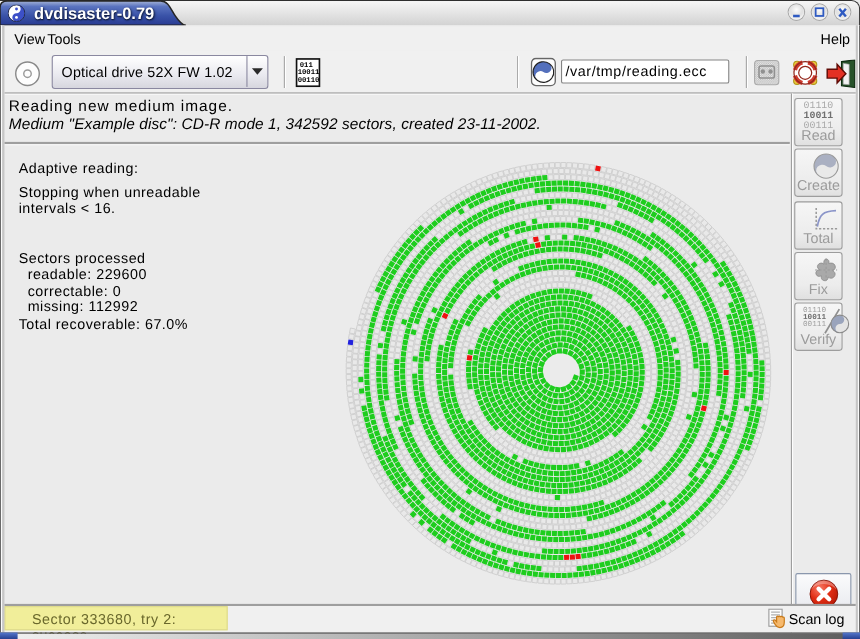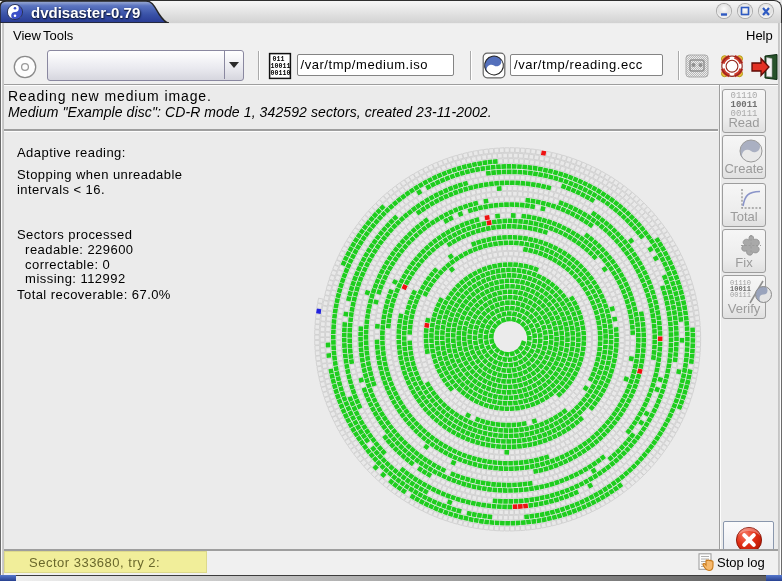--- a/index.html
+++ b/index.html
@@ -100,34 +100,32 @@
   <span style="left:39px">Tools</span>
   <span style="left:742px">Help</span>
 </div>
 
 <div class="abs" id="toolbar">
   <svg style="position:absolute;left:9px;top:9px" width="24" height="24" viewBox="0 0 24 24">
     <circle cx="12" cy="12" r="10.7" fill="#fdfdfd" stroke="#8a8a8a" stroke-width="1.3"></circle>
     <circle cx="12" cy="12" r="3.4" fill="none" stroke="#9a9a9a" stroke-width="1.3"></circle>
   </svg>
   <div id="combo">
+      <span class="lbl">Optical drive 52X FW 1.02</span>
       <span class="arr"></span>
     </div>
   <div class="tsep" style="left:254px"></div>
   <svg style="position:absolute;left:264px;top:6px" width="24" height="28" viewBox="0 0 24 28">
 <rect x="1.6" y="1.6" width="20.8" height="24.8" fill="#fff" stroke="#111" stroke-width="1.5"></rect>
 <g font-family="Liberation Mono,monospace" font-size="6.6" font-weight="bold" fill="#000">
 <text x="4.5" y="8.6">011</text>
         <text x="2.6" y="15.6">10011</text>
         <text x="2.6" y="22.6">00110</text>
 </g>
     </svg>
-  <div class="entry" style="left:292.5px;width:157px">
-      <span>/var/tmp/medium.iso</span>
-    </div>
   <div class="tsep" style="left:466px"></div>
   <svg style="position:absolute;left:478px;top:6px" width="24" height="27" viewBox="0 0 24 27">
 <rect x="1.2" y="1.2" width="21.6" height="24.6" rx="4" fill="#fdfdfd" stroke="#666" stroke-width="1.2"></rect>
 <g transform="translate(12,13.5) rotate(35)">
 <circle r="9.4" fill="#fff"></circle>
 <path d="M0,-9.4 A9.4,9.4 0 0 0 0,9.4 A4.7,4.7 0 0 1 0,0 A4.7,4.7 0 0 0 0,-9.4 Z" fill="#5470bc"></path>
 <circle cx="0" cy="-4.7" r="1.6" fill="#5470bc"></circle>
 <circle cx="0" cy="4.7" r="1.6" fill="#fff"></circle>
 <circle r="9.4" fill="none" stroke="#222" stroke-width="1"></circle>
 </g>
@@ -246,20 +244,20 @@
 <div class="abs" id="ssep"></div>
 <div class="abs" id="statusbar">
   <div id="sector-msg">Sector 333680, try 2: success</div>
   <svg style="position:absolute;left:694px;top:2px" width="19" height="19" viewBox="0 0 19 19">
 <rect x="1" y="0.8" width="12" height="15.5" fill="#fdfdfd" stroke="#999" stroke-width="1"></rect>
 <g stroke="#b0b0b0" stroke-width="1">
         <path d="M3,3.5h8M3,6h8M3,8.5h8M3,11h8M3,13.5h5"></path>
       </g>
 <path d="M8,8 C8,6.8 9.6,6.8 9.8,8 C10,6.6 11.6,6.8 11.7,8 C12,7 13.4,7.2 13.5,8.4 C13.8,7.6 15,7.8 15,9 L15,12.5 C15,15.5 13.5,17.5 11,17.5 C8.8,17.5 7.8,16.6 6.8,14.8 L5.2,12.2 C4.4,11 6,9.8 7,11 L8,12.2 Z" fill="#f6b96d" stroke="#c97a1a" stroke-width="1.1"></path>
 </svg>
-  <div id="viewlog">Stop log</div>
+  <div id="viewlog">Scan log</div>
 </div>
 
 <div class="abs" id="borderL"></div>
 <div class="abs" id="borderR"></div>
 <div class="abs" id="borderB"></div>
 <div class="abs" id="cornerBL"></div>
 <div class="abs" id="cornerBR"></div>
 
 </body></html>

